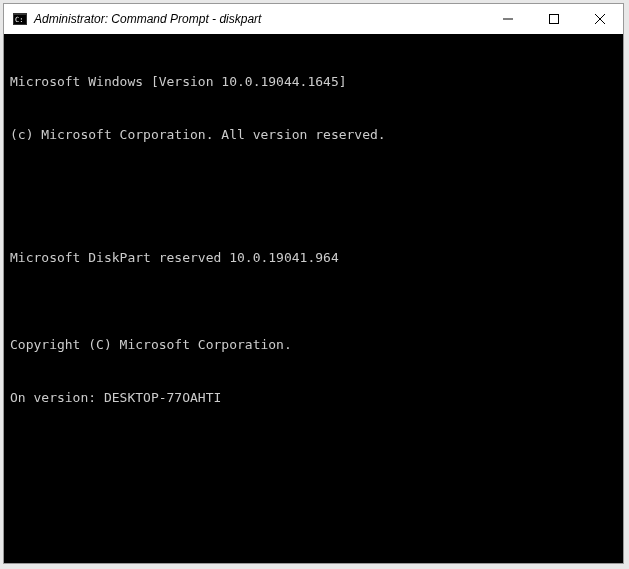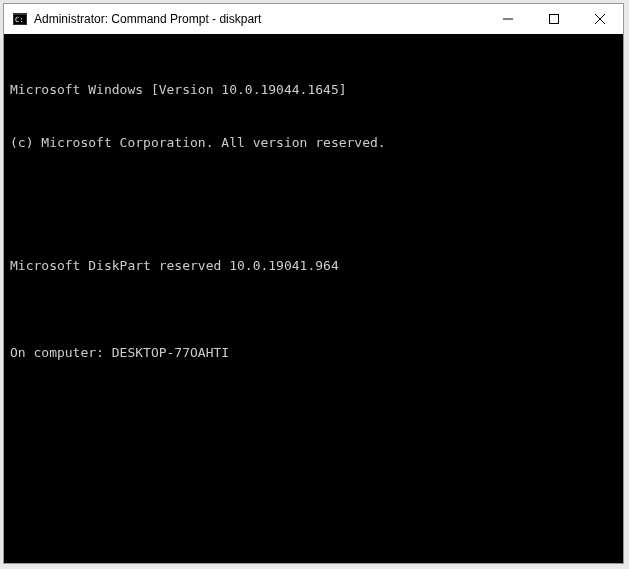--- a/index.html
+++ b/index.html
@@ -31,37 +31,37 @@
       color: #000;
     }
     .title-icon {
       width: 16px;
       height: 16px;
       margin-right: 6px;
       display: flex;
       align-items: center;
       justify-content: center;
     }
-    .title-text { flex: 1; }
+    .title-text { flex: 1; font-style: italic; }
     .win-controls { display: flex; }
     .win-btn {
       width: 46px;
       height: 30px;
       display: flex;
       align-items: center;
       justify-content: center;
       color: #000;
       font-family: "Segoe UI", sans-serif;
     }
     .win-btn svg { stroke: #000; }
     .terminal {
       flex: 1;
       background: #000;
       color: #ccc;
-      padding: 12px 6px;
+      padding: 4px 6px;
       line-height: 1.35;
       white-space: pre;
       font-family: Consolas, "Lucida Console", monospace;
       font-size: 13px;
       overflow: hidden;
     }
     .tline { white-space: pre; }
   </style>
 </head>
 <body>
@@ -96,21 +96,22 @@
     </div>
   </div>
 
   <div class="terminal">
     <div class="tline">Microsoft Windows [Version 10.0.19044.1645]</div>
     <div class="tline">(c) Microsoft Corporation. All version reserved.</div>
     <div class="tline"></div>
     <div class="tline"></div>
     <div class="tline">Microsoft DiskPart reserved 10.0.19041.964</div>
     <div class="tline"></div>
-    <div class="tline">On computer: DESKTOP-77OAHTI</div>
+    <div class="tline">Copyright (C) Microsoft Corporation.</div>
+    <div class="tline">On version: DESKTOP-77OAHTI</div>
     <div class="tline"></div>
     <div class="tline"></div>
     
     
     
     
     
     <div class="tline"></div>
     
   </div>

